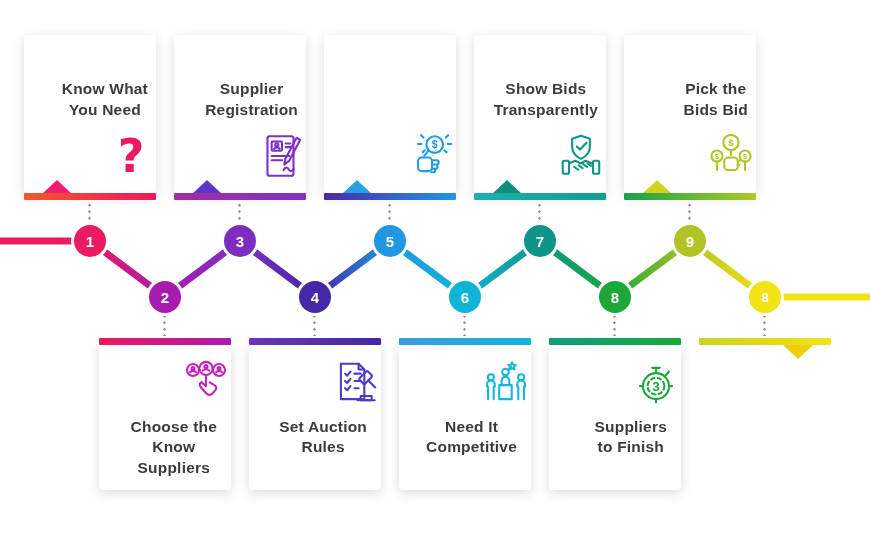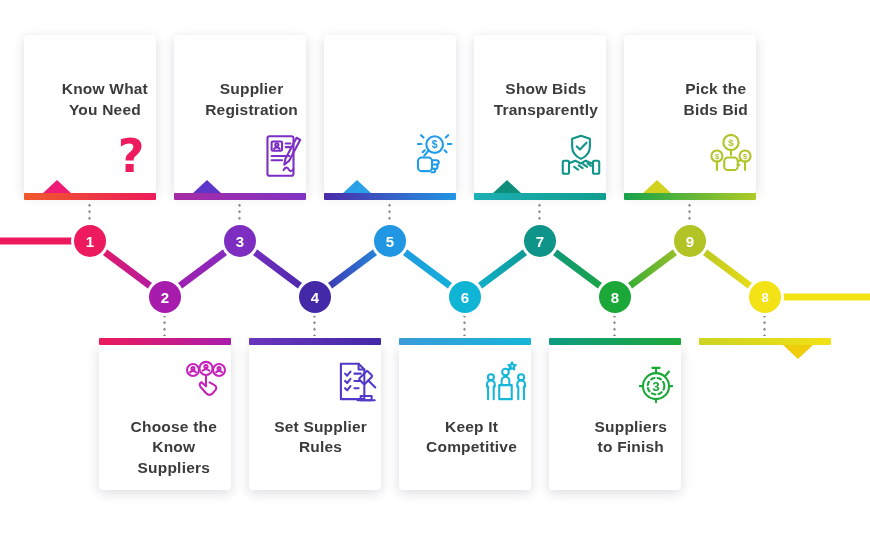--- a/index.html
+++ b/index.html
@@ -186,21 +186,21 @@
         <path d="M13.5 15l2 2 3.2-4M22.5 15h6"></path>
         <path d="M13.5 22l2 2 3.2-4M22.5 22h6"></path>
         <path d="M13.5 29l2 2 3.2-4M22.5 29h4"></path>
         <rect x="29.5" y="13" width="7.5" height="11.5" rx="1.5" transform="rotate(45 33.25 18.75)"></rect>
         <path d="M35.8 21.5l6.7 6.8"></path>
         <rect x="28.5" y="36.5" width="10.5" height="4"></rect>
         <path d="M25.5 40.5h16.5"></path>
       </g>
         </svg>
     </div>
-    <div class="card-title">Set Supplier
+    <div class="card-title">Set Auction
 Rules</div>
   </div>
   <div class="dots d-bottom db4"></div>
   <div class="circle c4">
       <span>4</span>
     </div>
 
   <div class="card top-card tc5">
     <div class="icon ic5">
       <svg viewBox="0 0 48 48">
@@ -235,21 +235,21 @@
         <rect x="17.5" y="26" width="12" height="13.5"></rect>
         <circle cx="9.5" cy="18.5" r="2.9"></circle>
         <path d="M5.8 27.5v-2.3a3.7 3.7 0 0 1 7.4 0v2.3"></path>
         <path d="M6.8 27.5v12M12.2 27.5v12"></path>
         <circle cx="38.5" cy="18.5" r="2.9"></circle>
         <path d="M34.8 27.5v-2.3a3.7 3.7 0 0 1 7.4 0v2.3"></path>
         <path d="M35.8 27.5v12M41.2 27.5v12"></path>
       </g>
         </svg>
     </div>
-    <div class="card-title">Keep It
+    <div class="card-title">Need It
 Competitive</div>
   </div>
   <div class="dots d-bottom db6"></div>
   <div class="circle c6">
       <span>6</span>
     </div>
 
   <div class="card top-card tc7">
     <div class="card-title">Show Bids
 Transparently</div>

